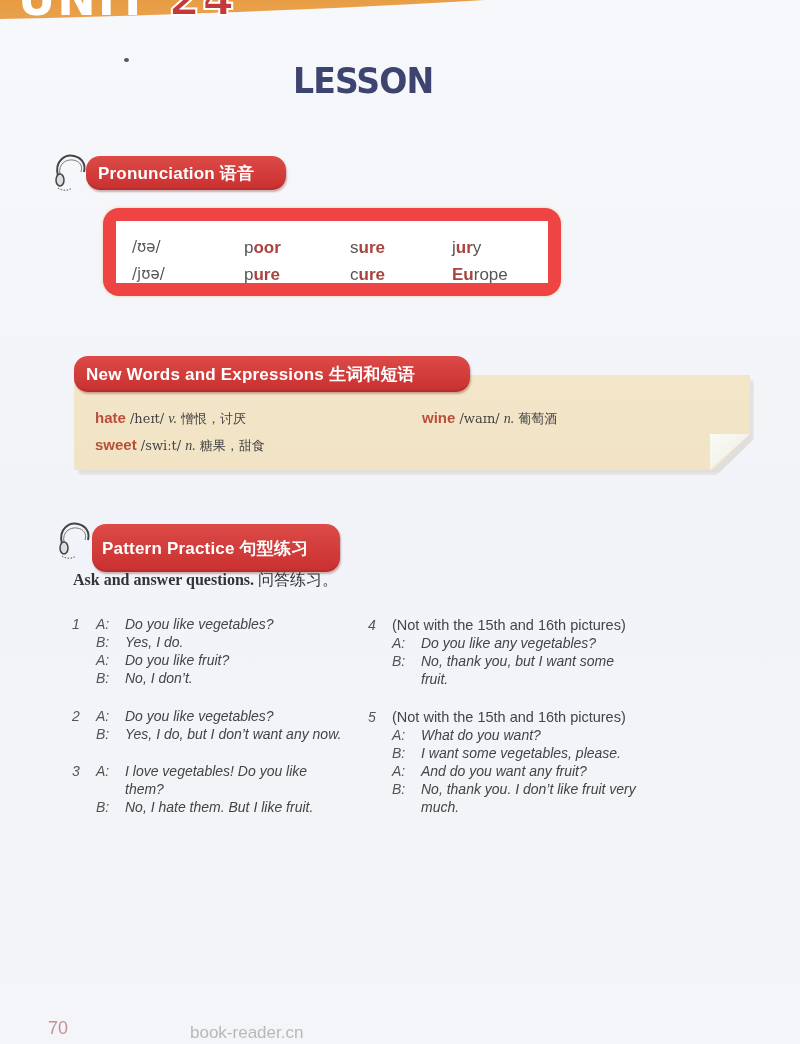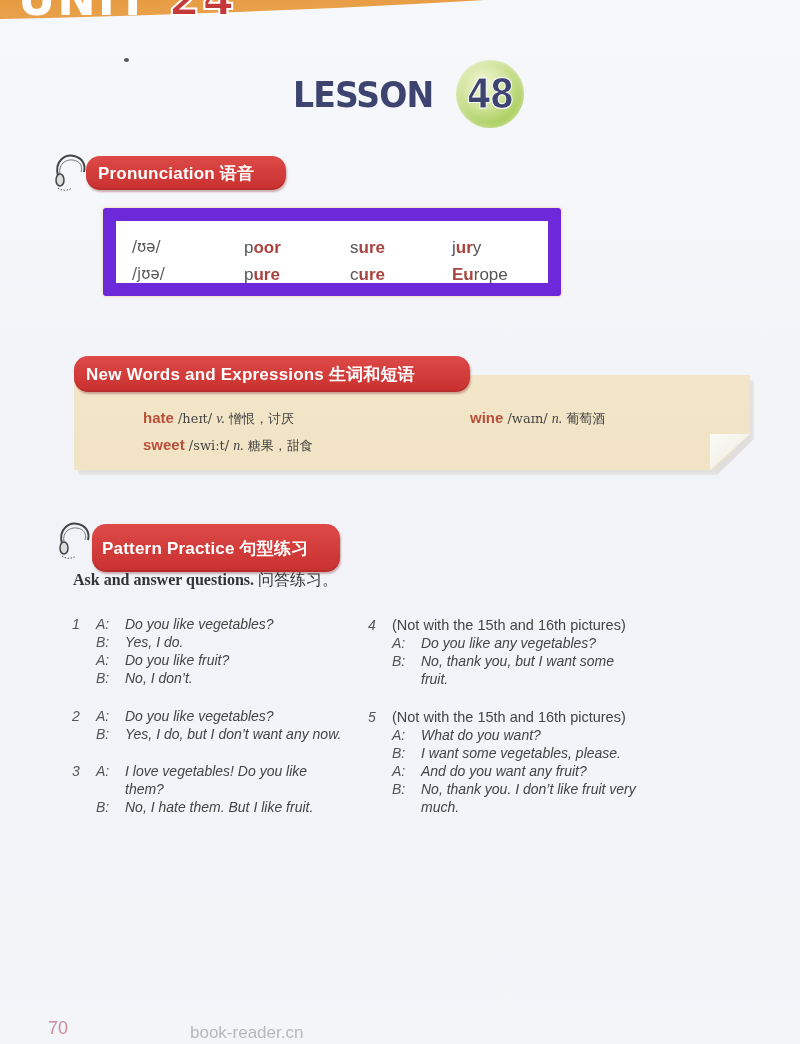--- a/index.html
+++ b/index.html
@@ -75,22 +75,22 @@
       font-size: 17px; letter-spacing: 0.2px;
     }
     .headphone-icon {
       position: absolute; width: 40px; height: 42px;
     }
 
     
     .pron-header { left: 86px; top: 156px; width: 200px; height: 34px; padding-left: 12px; }
     .pron-box-outer {
       position: absolute; left: 103px; top: 208px; width: 458px; height: 88px;
-      background: #6d28d9;
-      border-radius: 3px;
+      background: #ef4444;
+      border-radius: 16px;
       box-shadow: 0 0 3px #efc88f;
     }
     .pron-box-inner {
       position: absolute; left: 13px; top: 13px; right: 13px; bottom: 13px;
       background: #ffffff;
     }
     .pron-row { position: absolute; left: 0; width: 100%; height: 24px; font-size: 17px; color: #555; }
     .pron-row span { position: absolute; top: 0; }
     .pron-ipa { left: 16px; font-family: "DejaVu Sans", sans-serif; font-size: 15px; }
     .w1 { left: 128px; } .w2 { left: 234px; } .w3 { left: 336px; }
@@ -109,21 +109,21 @@
       clip-path: polygon(0 0, 100% 0, 100% 62%, 94.5% 100%, 0 100%);
       filter: blur(2px);
     }
     .page-curl {
       position: absolute; left: 710px; top: 434px; width: 40px; height: 36px;
       background: linear-gradient(135deg, #fbfbf6 0%, #ecebe2 100%);
       clip-path: polygon(0 0, 100% 0, 0 100%);
       box-shadow: 1px 1px 2px rgba(0,0,0,0.15);
     }
     .words-header { left: 74px; top: 356px; width: 396px; height: 36px; padding-left: 12px; font-size: 17px; }
-    .word-entry { position: absolute; font-size: 14px; color: #444; font-family: "Liberation Serif", serif; margin-left: 48px; }
+    .word-entry { position: absolute; font-size: 14px; color: #444; font-family: "Liberation Serif", serif; }
     .word-head { color: #b94f3a; font-weight: bold; font-family: "Liberation Sans", sans-serif; font-size: 15px; }
     .word-ipa { font-family: "DejaVu Serif", serif; font-size: 13px; }
     .word-pos { font-style: italic; }
     .word-cn { font-size: 13px; margin-left: 4px; }
 
     
     .pattern-header { left: 92px; top: 524px; width: 248px; height: 48px; padding-left: 10px; }
     .instruction {
       position: absolute; left: 73px; top: 570px;
       font-family: "Liberation Serif", serif; font-weight: bold; font-size: 16px; color: #333;
@@ -150,23 +150,20 @@
 
 <div class="unit-banner"></div>
 <div class="unit-text">
   <span>UNIT</span>
   <span class="unit-num">24</span>
 </div>
 <div class="speck"></div>
 
 <div class="lesson-title">
   <span class="lesson-word">LESSON</span>
-  <div class="lesson-badge">
-    <span class="lesson-num">48</span>
-  </div>
 </div>
 
 <svg class="headphone-icon" style="left:50px; top:150px;" viewBox="0 0 40 42">
   <path d="M8 26 C4 10, 16 4, 24 6 C32 8, 36 14, 34 22" fill="none" stroke="#444" stroke-width="2"></path>
   <path d="M10 24 C8 14, 16 9, 23 10 C30 11, 33 16, 31 22" fill="none" stroke="#777" stroke-width="1"></path>
   <ellipse cx="10" cy="30" rx="4" ry="6" fill="#ddd" stroke="#444" stroke-width="1.5"></ellipse>
   <path d="M8 38 C12 41, 18 41, 22 38" fill="none" stroke="#555" stroke-width="1" stroke-dasharray="1.5 1.5"></path>
 </svg>
 <div class="section-header pron-header">
   <span>Pronunciation 语音</span>

